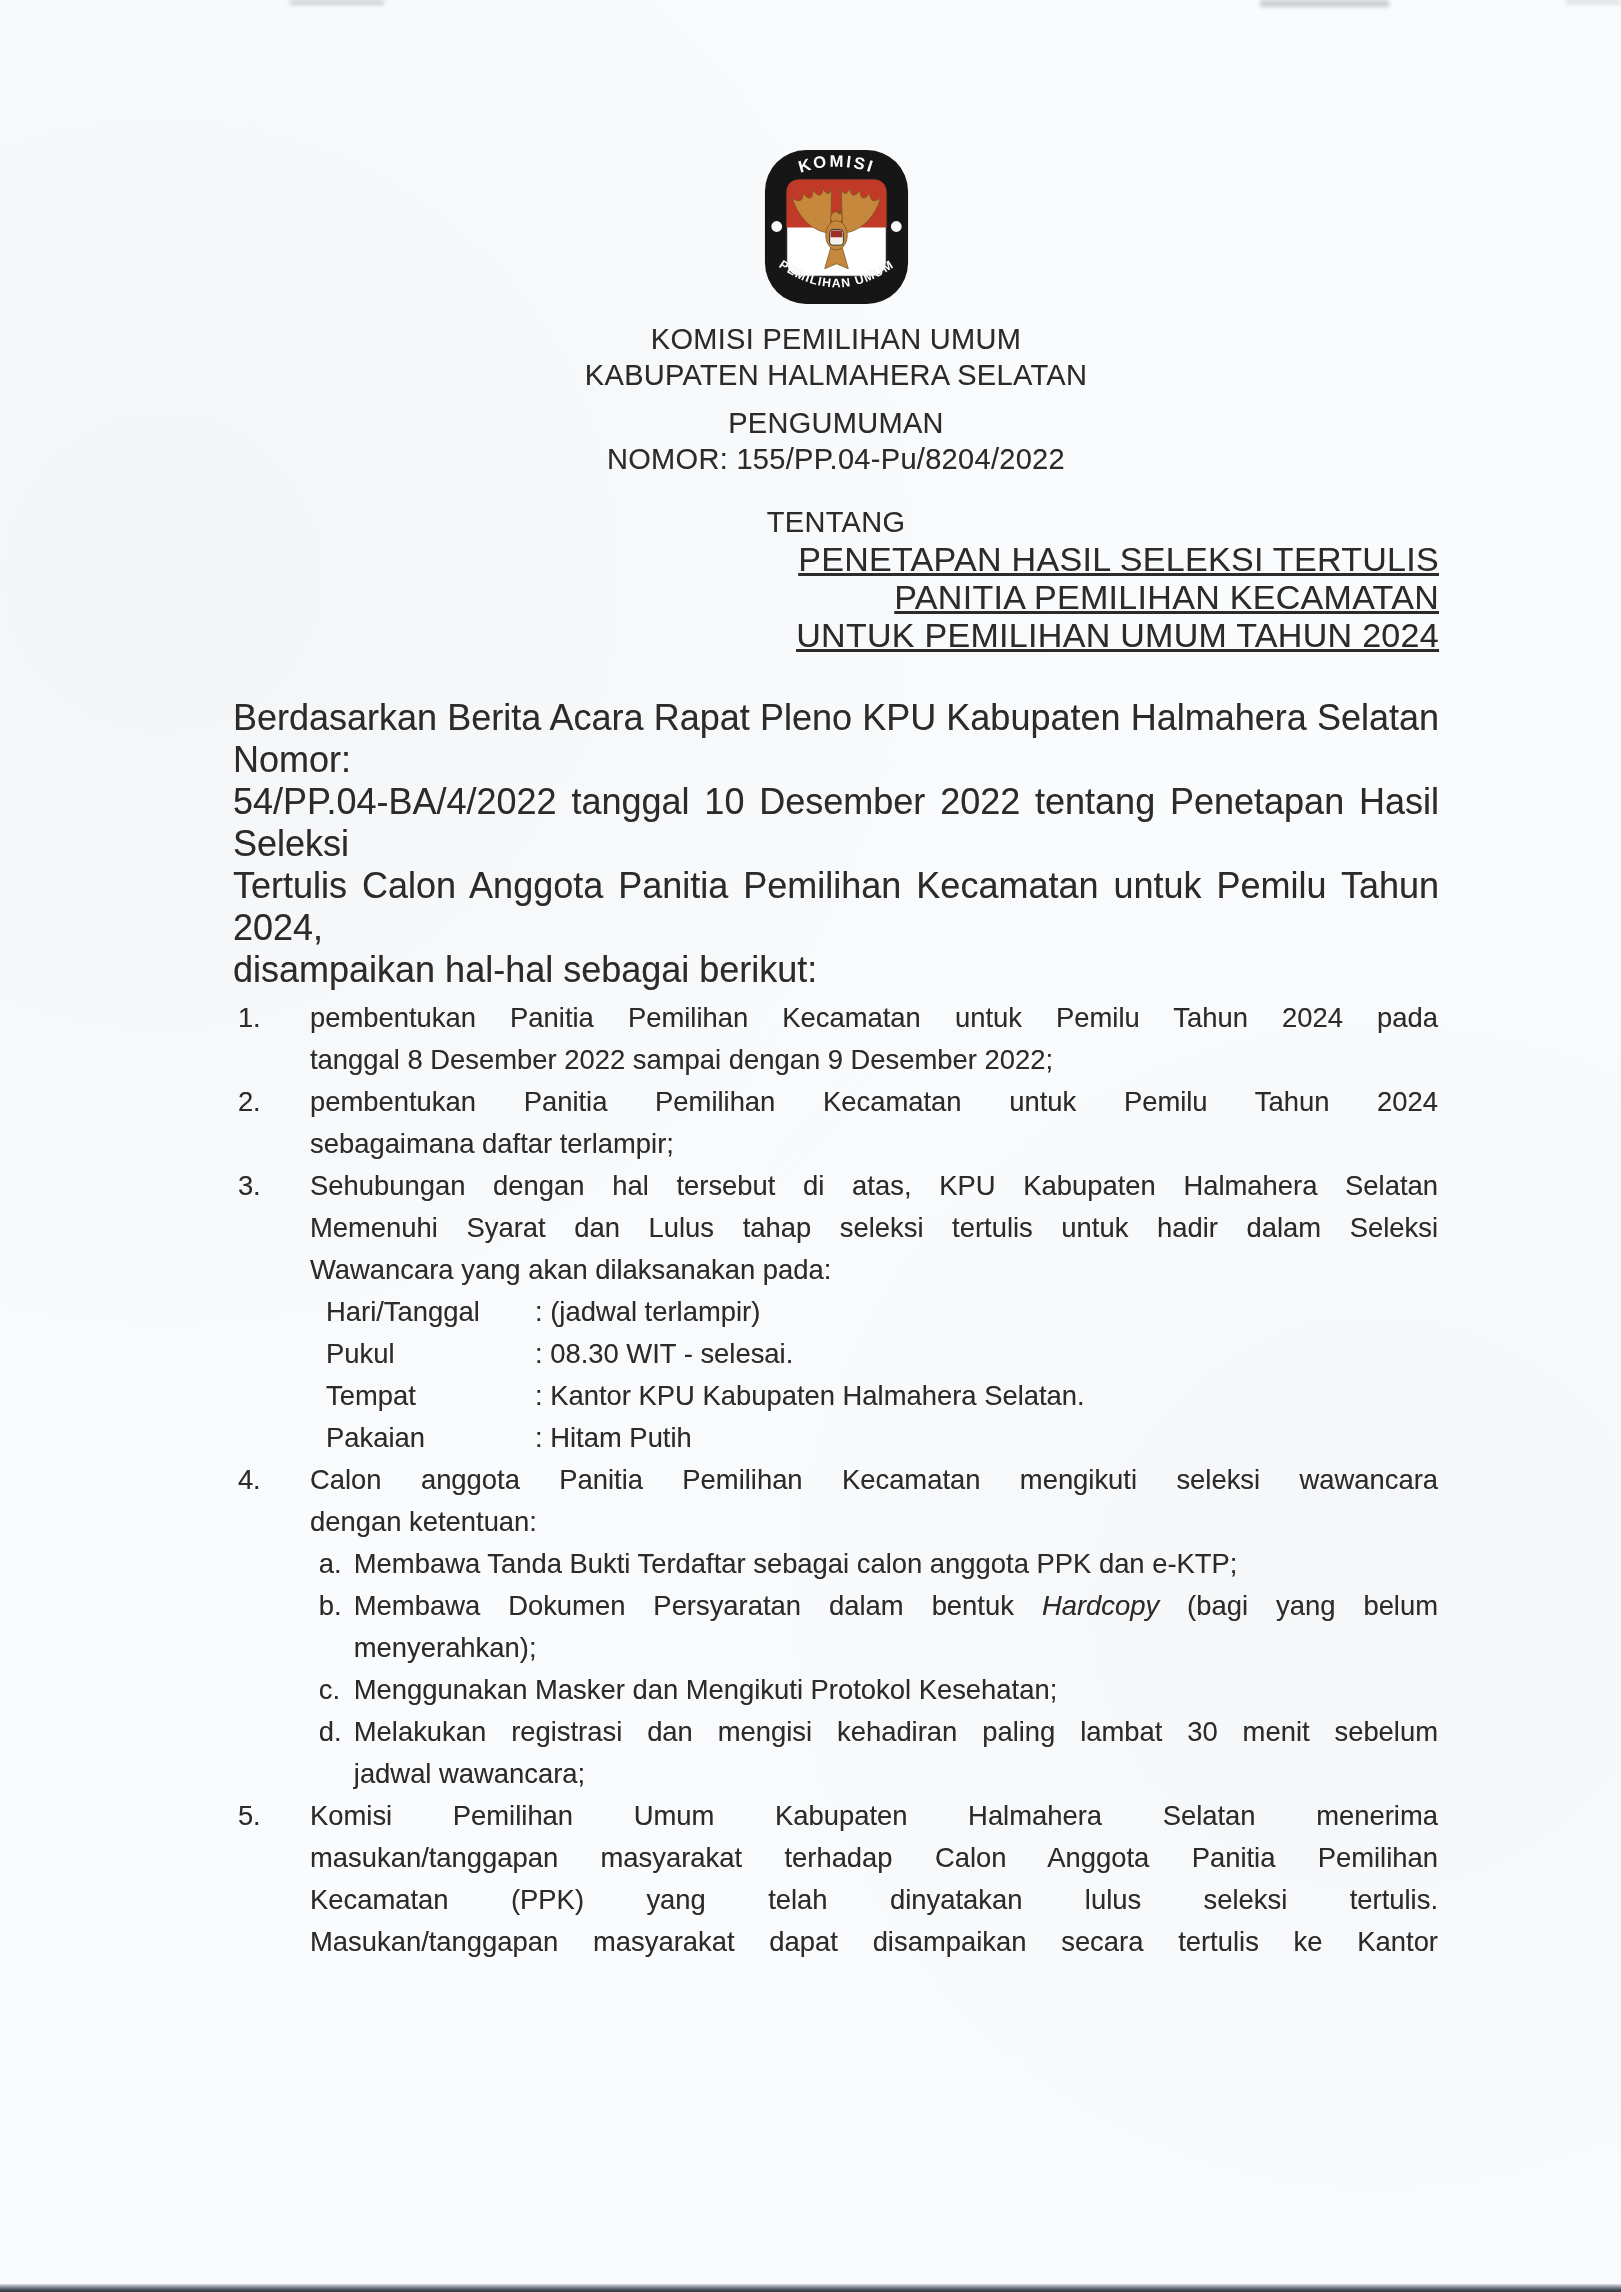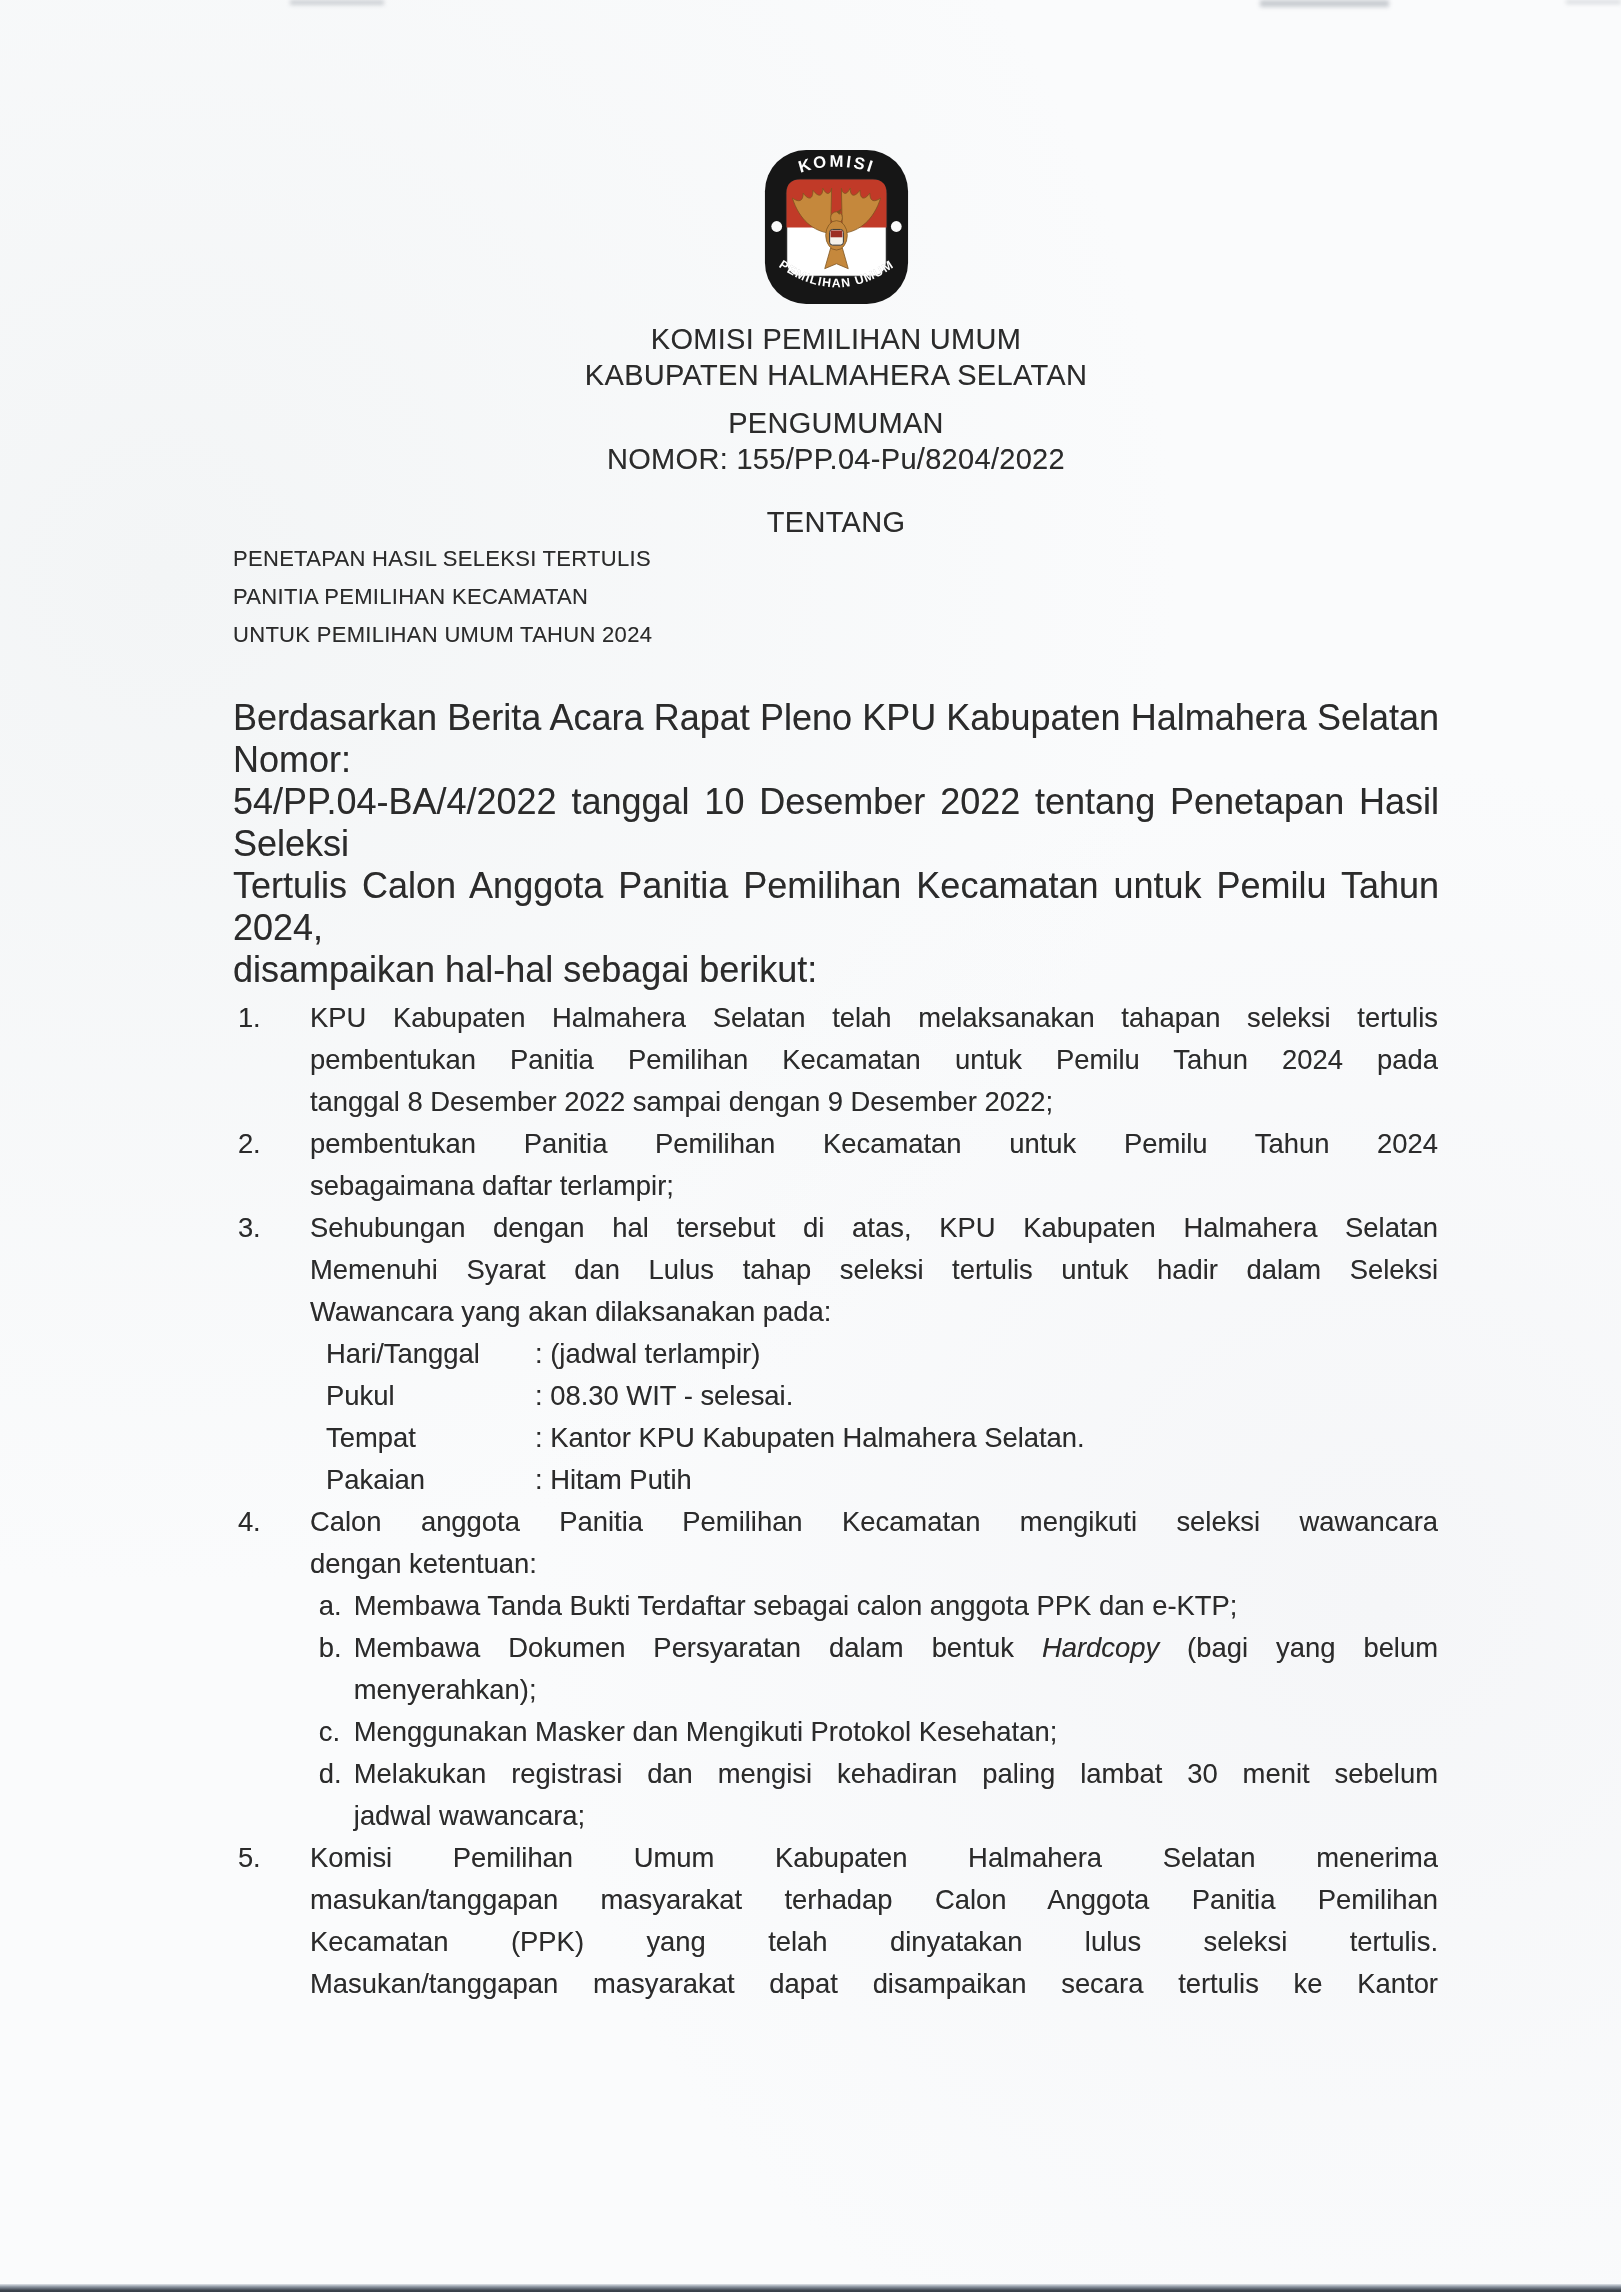--- a/index.html
+++ b/index.html
@@ -15,21 +15,21 @@
     color:#2b2b2b;
     overflow:hidden;
     text-shadow:0 0 0.6px rgba(43,43,43,0.35);
   }
   .content{position:absolute;left:233px;top:0;width:1206px;}
   .logo{width:149px;height:160px;margin:147px auto 0 auto;}
   .hline{text-align:center;font-size:29px;line-height:36px;letter-spacing:0.3px;}
   .org1{margin-top:13.7px;}
   .doc-type{margin-top:12.7px;}
   .tentang{margin-top:26.5px;}
-  #subject > div{text-align:left;font-size:22px;line-height:38px;letter-spacing:0.3px;}
+  #subject > div{text-align:right;font-size:34px;line-height:38px;letter-spacing:0.3px;text-decoration:underline;}
   #intro{margin-top:43px;font-size:36px;line-height:42px;}
   #items{margin-top:5.9px;font-size:27.4px;line-height:42px;}
   .tline{min-height:42px;}
   .just{text-align:justify;text-align-last:justify;}
   .it{font-style:italic;}
   .item{position:relative;padding-left:77px;}
   .num{position:absolute;left:4.9px;top:0;}
   .ibody{width:1128px;}
   .detail{display:flex;}
   .dlabel{flex:0 0 209px;width:209px;margin-left:16px;}
@@ -100,21 +100,20 @@
         <div class="tline just"><span>Berdasarkan Berita Acara Rapat Pleno KPU Kabupaten Halmahera Selatan Nomor:</span></div>
         <div class="tline just"><span>54/PP.04-BA/4/2022 tanggal 10 Desember 2022 tentang Penetapan Hasil Seleksi</span></div>
         <div class="tline just"><span>Tertulis Calon Anggota Panitia Pemilihan Kecamatan untuk Pemilu Tahun 2024,</span></div>
         <div class="tline"><span>disampaikan hal-hal sebagai berikut:</span></div>
       </div>
 
     <div id="items">
         <div class="item">
           <span class="num">1.</span>
           <div class="ibody">
-            <div class="tline just"><span>KPU Kabupaten Halmahera Selatan telah melaksanakan tahapan seleksi tertulis</span></div>
             <div class="tline just"><span>pembentukan Panitia Pemilihan Kecamatan untuk Pemilu Tahun 2024 pada</span></div>
             <div class="tline"><span>tanggal 8 Desember 2022 sampai dengan 9 Desember 2022;</span></div>
           </div>
         </div>
         <div class="item">
           <span class="num">2.</span>
           <div class="ibody">
             <div class="tline just"><span>pembentukan Panitia Pemilihan Kecamatan untuk Pemilu Tahun 2024</span></div>
             <div class="tline"><span>sebagaimana daftar terlampir;</span></div>
           </div>

